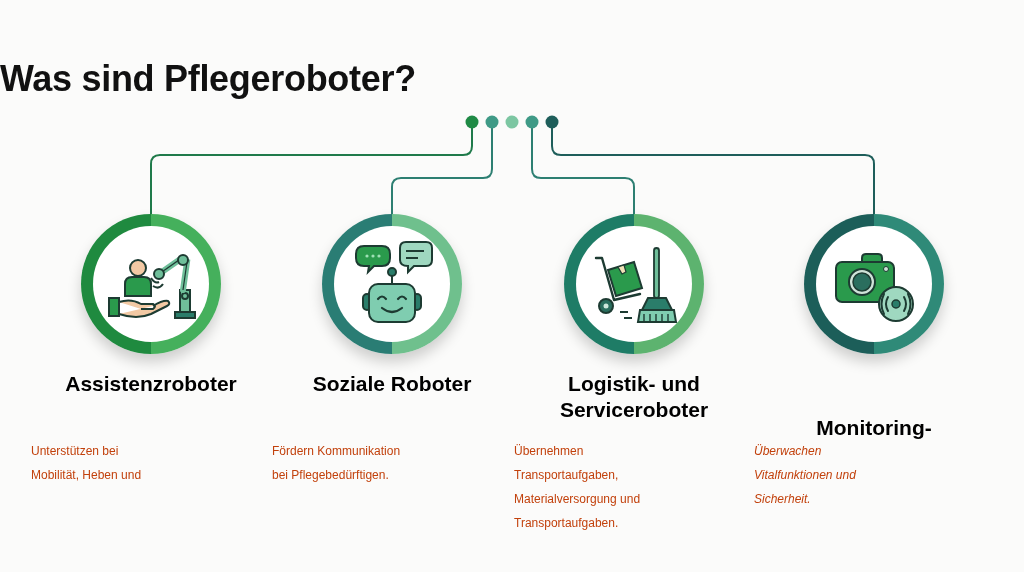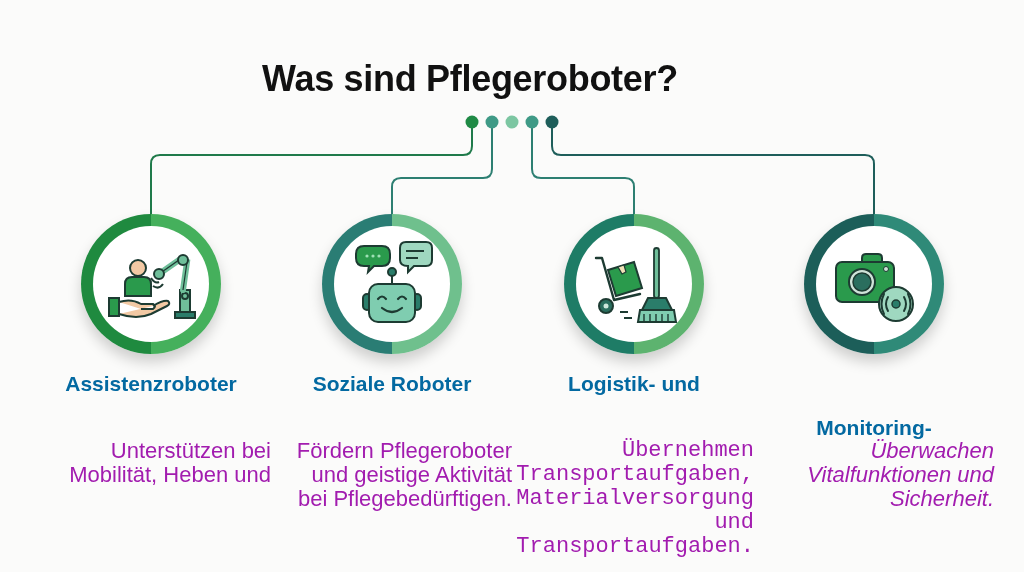--- a/index.html
+++ b/index.html
@@ -4,41 +4,40 @@
 <style>
   html, body { margin: 0; padding: 0; }
   body {
     width: 1024px; height: 572px; overflow: hidden; position: relative;
     background: #fbfbfa;
     font-family: "Liberation Sans", sans-serif;
     color: #111;
   }
   .title {
     position: absolute; left: 0; top: 58px; width: 852px;
-    text-align: center; font-size: 36px; font-weight: bold; letter-spacing: -0.3px;
+    text-align: left; font-size: 36px; font-weight: bold; letter-spacing: -0.3px;
     color: #111;
-    margin-left: 44px;
   }
   svg.connectors { position: absolute; left: 0; top: 0; }
   .ring {
     position: absolute; width: 140px; height: 140px; border-radius: 50%;
     box-shadow: 0 8px 14px rgba(0,0,0,0.18);
   }
   .ring .inner {
     position: absolute; left: 12px; top: 12px; width: 116px; height: 116px;
     border-radius: 50%; background: #fff;
   }
   .ring svg.icon { position: absolute; left: 20px; top: 20px; }
   .head {
     position: absolute; width: 260px; text-align: center;
-    font-size: 21px; font-weight: bold; line-height: 26px; color: #0369a1;
+    font-size: 21px; font-weight: bold; line-height: 26px; color: #000000;
   }
   .desc {
-    position: absolute; width: 240px; text-align: right;
-    font-size: 22px; line-height: 24px; color: #a21caf;
+    position: absolute; width: 240px; text-align: left;
+    font-size: 12px; line-height: 24px; color: #c2410c;
   }
 </style>
 </head>
 <body>
 
 <div class="title">Was sind Pflegeroboter?</div>
 
 <svg class="connectors" width="1024" height="572">
   <path d="M472 122 V146 Q472 155 463 155 H160 Q151 155 151 164 V214" fill="none" stroke="#1f7a4a" stroke-width="2"></path>
   <path d="M492 122 V169 Q492 178 483 178 H401 Q392 178 392 187 V214" fill="none" stroke="#2d7f72" stroke-width="2"></path>
@@ -100,22 +99,21 @@
 
     <rect x="27" y="50" width="46" height="38" rx="9" fill="#7fcdb0" stroke="#1d3b32" stroke-width="2"></rect>
     <path d="M36 65 Q40 60 44 65 M56 65 Q60 60 64 65" fill="none" stroke="#1d3b32" stroke-width="2.2" stroke-linecap="round"></path>
     <path d="M40 74 Q50 82 60 74" fill="none" stroke="#1d3b32" stroke-width="2.2" stroke-linecap="round"></path>
   </svg>
 </div>
 <div class="head" style="left:262px; top:371px;">
   <div>Soziale Roboter</div>
 </div>
 <div class="desc" style="left:272px; top:439px;">
-  <div>Fördern Pflegeroboter</div>
-  <div>und geistige Aktivität</div>
+  <div>Fördern Kommunikation</div>
   <div>bei Pflegebedürftigen.</div>
 </div>
 
 <div class="ring" style="left:564px; top:214px; background: linear-gradient(90deg, #1e7c66 50%, #5db36f 50%);">
   <div class="inner"></div>
   <svg class="icon" width="100" height="100" viewBox="0 0 100 100">
 
     <path d="M12 24 L18 24 L30 66 L56 60" fill="none" stroke="#1d3b32" stroke-width="2.4" stroke-linecap="round" stroke-linejoin="round"></path>
     <circle cx="22" cy="72" r="7" fill="#2a6e5e" stroke="#1d3b32" stroke-width="2"></circle>
     <circle cx="22" cy="72" r="2.5" fill="#cfe8dc"></circle>
@@ -127,22 +125,23 @@
     <line x1="40" y1="84" x2="48" y2="84" stroke="#1d3b32" stroke-width="2"></line>
 
     <rect x="70" y="14" width="5" height="50" rx="2.5" fill="#6fbf9a" stroke="#1d3b32" stroke-width="1.8"></rect>
     <path d="M64 64 H82 L88 76 H58 Z" fill="#2a7d6a" stroke="#1d3b32" stroke-width="2"></path>
     <path d="M56 76 H90 L92 88 H54 Z" fill="#7fcdb0" stroke="#1d3b32" stroke-width="2"></path>
     <path d="M60 80 V88 M66 80 V88 M72 80 V88 M78 80 V88 M84 80 V88" stroke="#1d3b32" stroke-width="1.4"></path>
   </svg>
 </div>
 <div class="head" style="left:504px; top:371px;">
   <div>Logistik- und</div>
+  <div>Serviceroboter</div>
 </div>
-<div class="desc" style="left:514px; top:439px;font-family:Liberation Mono, monospace;">
+<div class="desc" style="left:514px; top:439px;">
   <div>Übernehmen</div>
   <div>Transportaufgaben,</div>
   <div>Materialversorgung und</div>
   <div>Transportaufgaben.</div>
 </div>
 
 <div class="ring" style="left:804px; top:214px; background: linear-gradient(90deg, #1c5e59 50%, #2f8a78 50%);">
   <div class="inner"></div>
   <svg class="icon" width="100" height="100" viewBox="0 0 100 100">
 

